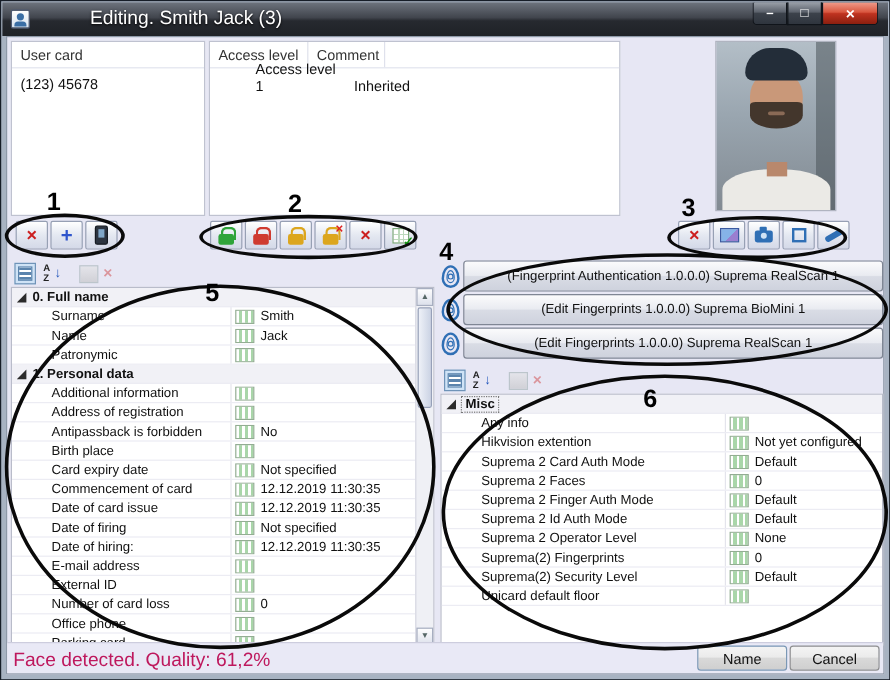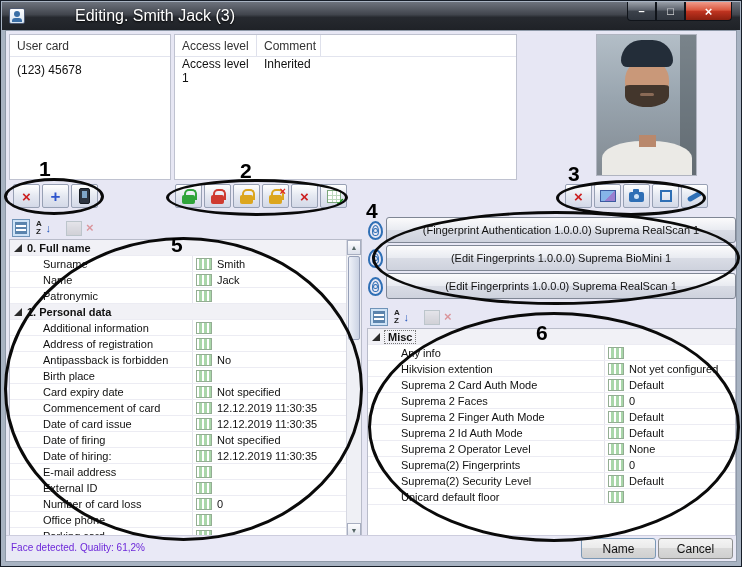--- a/index.html
+++ b/index.html
@@ -34,21 +34,21 @@
   .panel { position:absolute; background:#fff; border:1px solid #bfc2d0; }
   .panel-header { height:22px; border-bottom:1px solid #e2e4ee; display:flex; align-items:center;
     padding:0 7px; font-size:12px; color:#333; }
   #user-card-panel { left:3px; top:3px; width:162px; height:146px; }
   .uc-item { padding:6px 7px; font-size:12px; color:#111; }
 
   #access-panel { left:168px; top:3px; width:343px; height:146px; }
   .acc-header { display:flex; height:22px; border-bottom:1px solid #e2e4ee; align-items:stretch; }
   .acc-hcell { padding-left:7px; font-size:12px; color:#333; display:flex; align-items:center; border-right:1px solid #dfe1ec; }
   .acc-hcell.c1 { width:82px; } .acc-hcell.c2 { width:64px; }
-  .acc-row { display:flex; height:22px; align-items:flex-start; }
+  .acc-row { display:flex; height:22px; align-items:flex-end;margin-left:31px; }
   .acc-c { padding-left:7px; font-size:12px; color:#111; }
   .acc-c1 { width:82px; } .acc-c2 { width:64px; }
 
   
   #photo-panel { left:590px; top:3px; width:101px; height:142px; overflow:hidden;
     background:linear-gradient(180deg,#b3bec7 0%,#99a5af 45%,#828a92 100%); border:1px solid #b0b4c0; }
   .ph-pole { position:absolute; right:0; top:0; width:16px; height:100%; background:#4b535a; opacity:.55; }
   .ph-shirt { position:absolute; bottom:-4px; left:5px; width:90px; height:38px; background:#ebeae6; border-radius:45% 45% 0 0; }
   .ph-neck { position:absolute; bottom:28px; left:42px; width:17px; height:12px; background:#b9886c; }
   .ph-face { position:absolute; top:24px; left:28px; width:44px; height:46px; background:#c99879; border-radius:46% 46% 48% 48%; }
@@ -133,21 +133,21 @@
   .sb { position:absolute; top:0; right:0; bottom:0; width:15px; background:#eff0f5; border-left:1px solid #d6d8e2; }
   .sb-up,.sb-dn { position:absolute; left:0; right:0; height:15px; border:1px solid #a7aec0;
     background:linear-gradient(180deg,#fdfdfe,#dde1ec); display:flex; align-items:center; justify-content:center;
     font-size:7px; color:#566; }
   .sb-up { top:0; } .sb-dn { bottom:0; }
   .sb-th { position:absolute; top:16px; left:1px; right:1px; height:84px;
     background:linear-gradient(90deg,#eef1f8,#cbd3e4); border:1px solid #96a0b8; border-radius:2px; }
 
   
   .statusbar { position:absolute; left:0; right:0; bottom:0; height:26px; background:#e9e9f6; border-top:1px solid #cdcdde; }
-  .status-text { position:absolute; left:5px; top:6px; font-size:10px; color:#6d28d9; }
+  .status-text { position:absolute; left:5px; top:6px; font-size:16px; color:#be185d; }
   .btn { position:absolute; top:2px; height:21px; border:1px solid #8e8f8f; border-radius:3px;
     background:linear-gradient(180deg,#f4f4f4,#ebebeb 45%,#d9d9d9 50%,#cfcfcf); font-size:12px; color:#111;
     display:flex; align-items:center; justify-content:center; }
   #save-btn { right:80px; width:75px; border-color:#7b98b5; }
   #cancel-btn { right:3px; width:75px; }
 
   
   .anno-el { position:absolute; border:3px solid #0a0a0a; border-radius:50%; pointer-events:none; z-index:40; }
   .e1 { left:-2px;  top:147px; width:100px; height:37px; }
   .e2 { left:160px; top:148px; width:182px; height:37px; }

